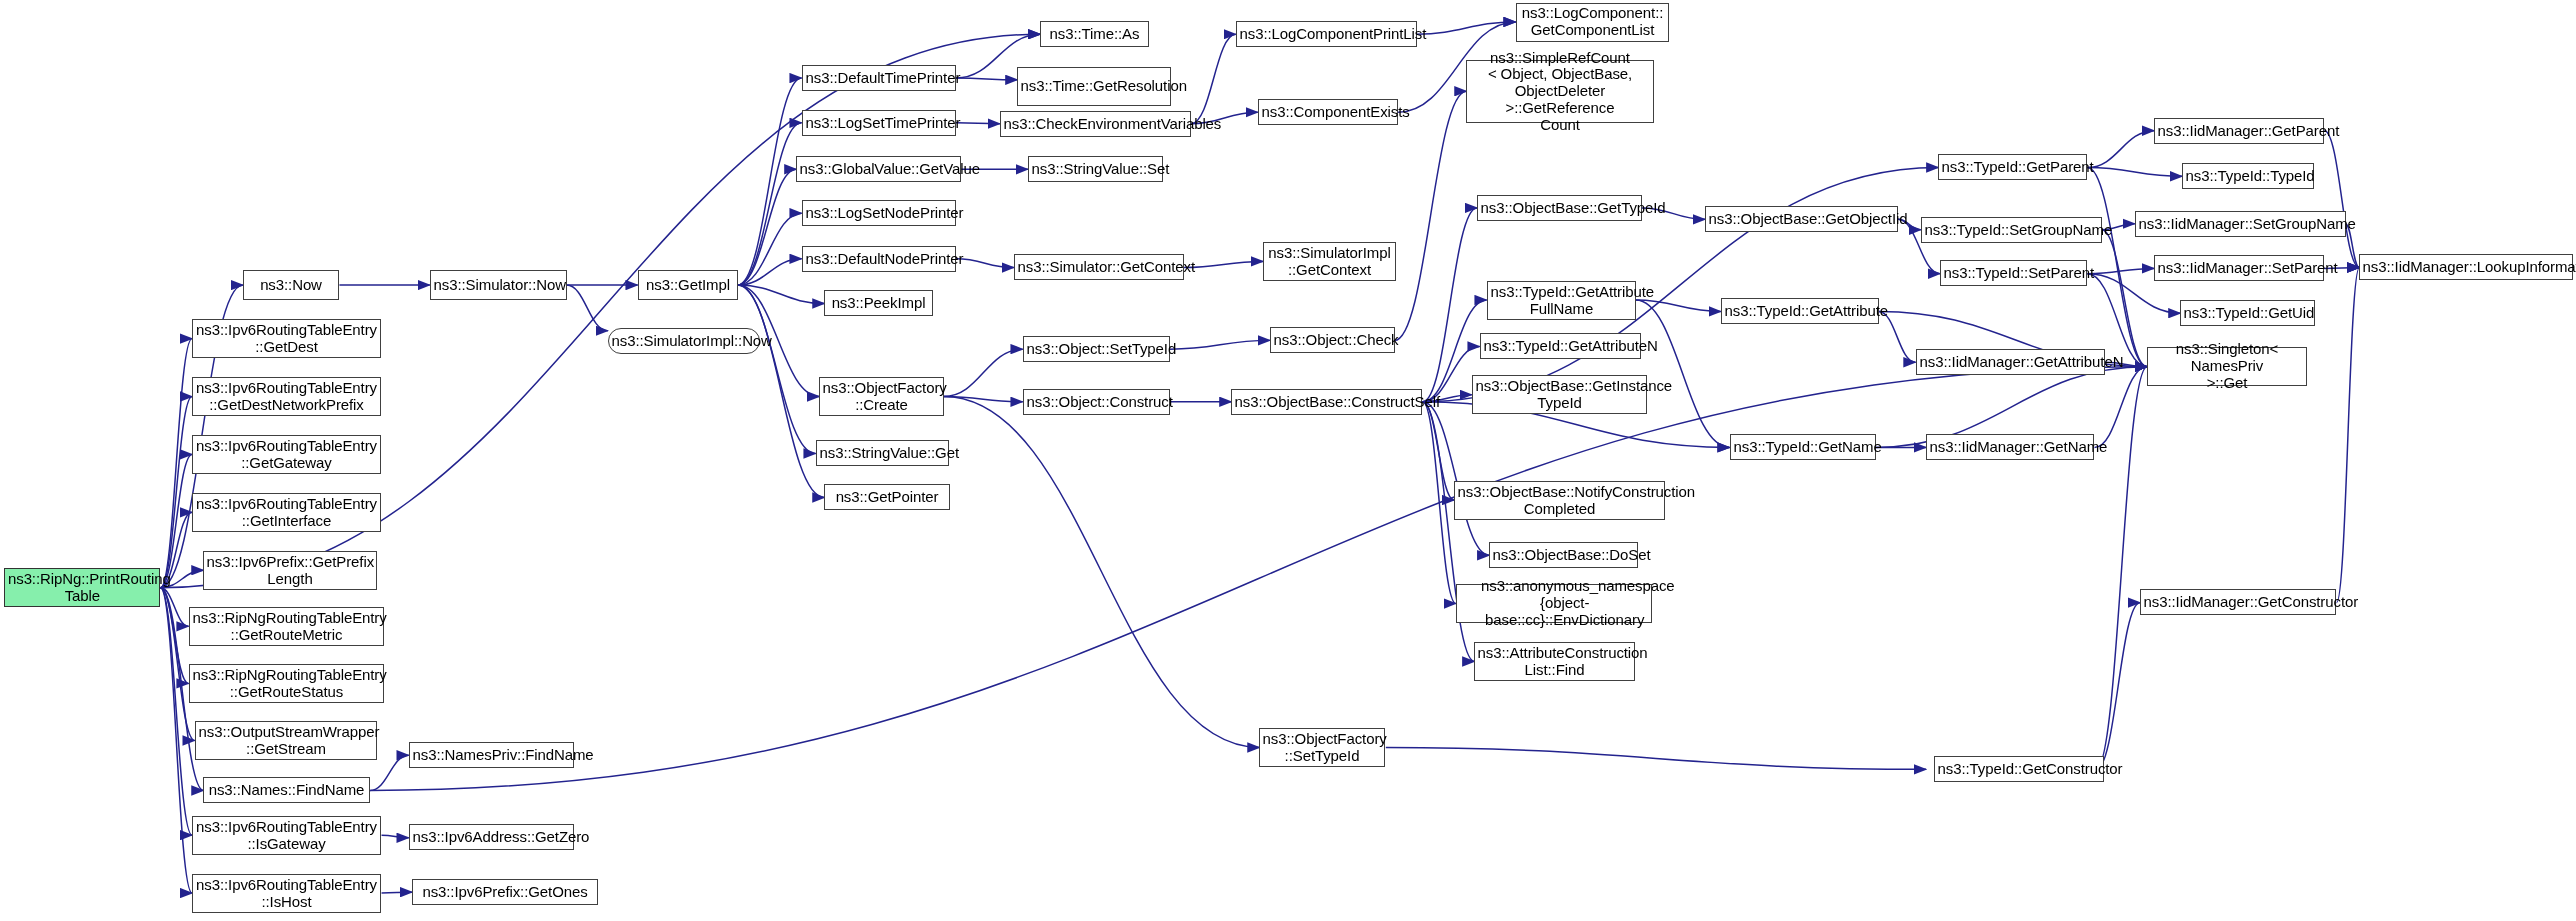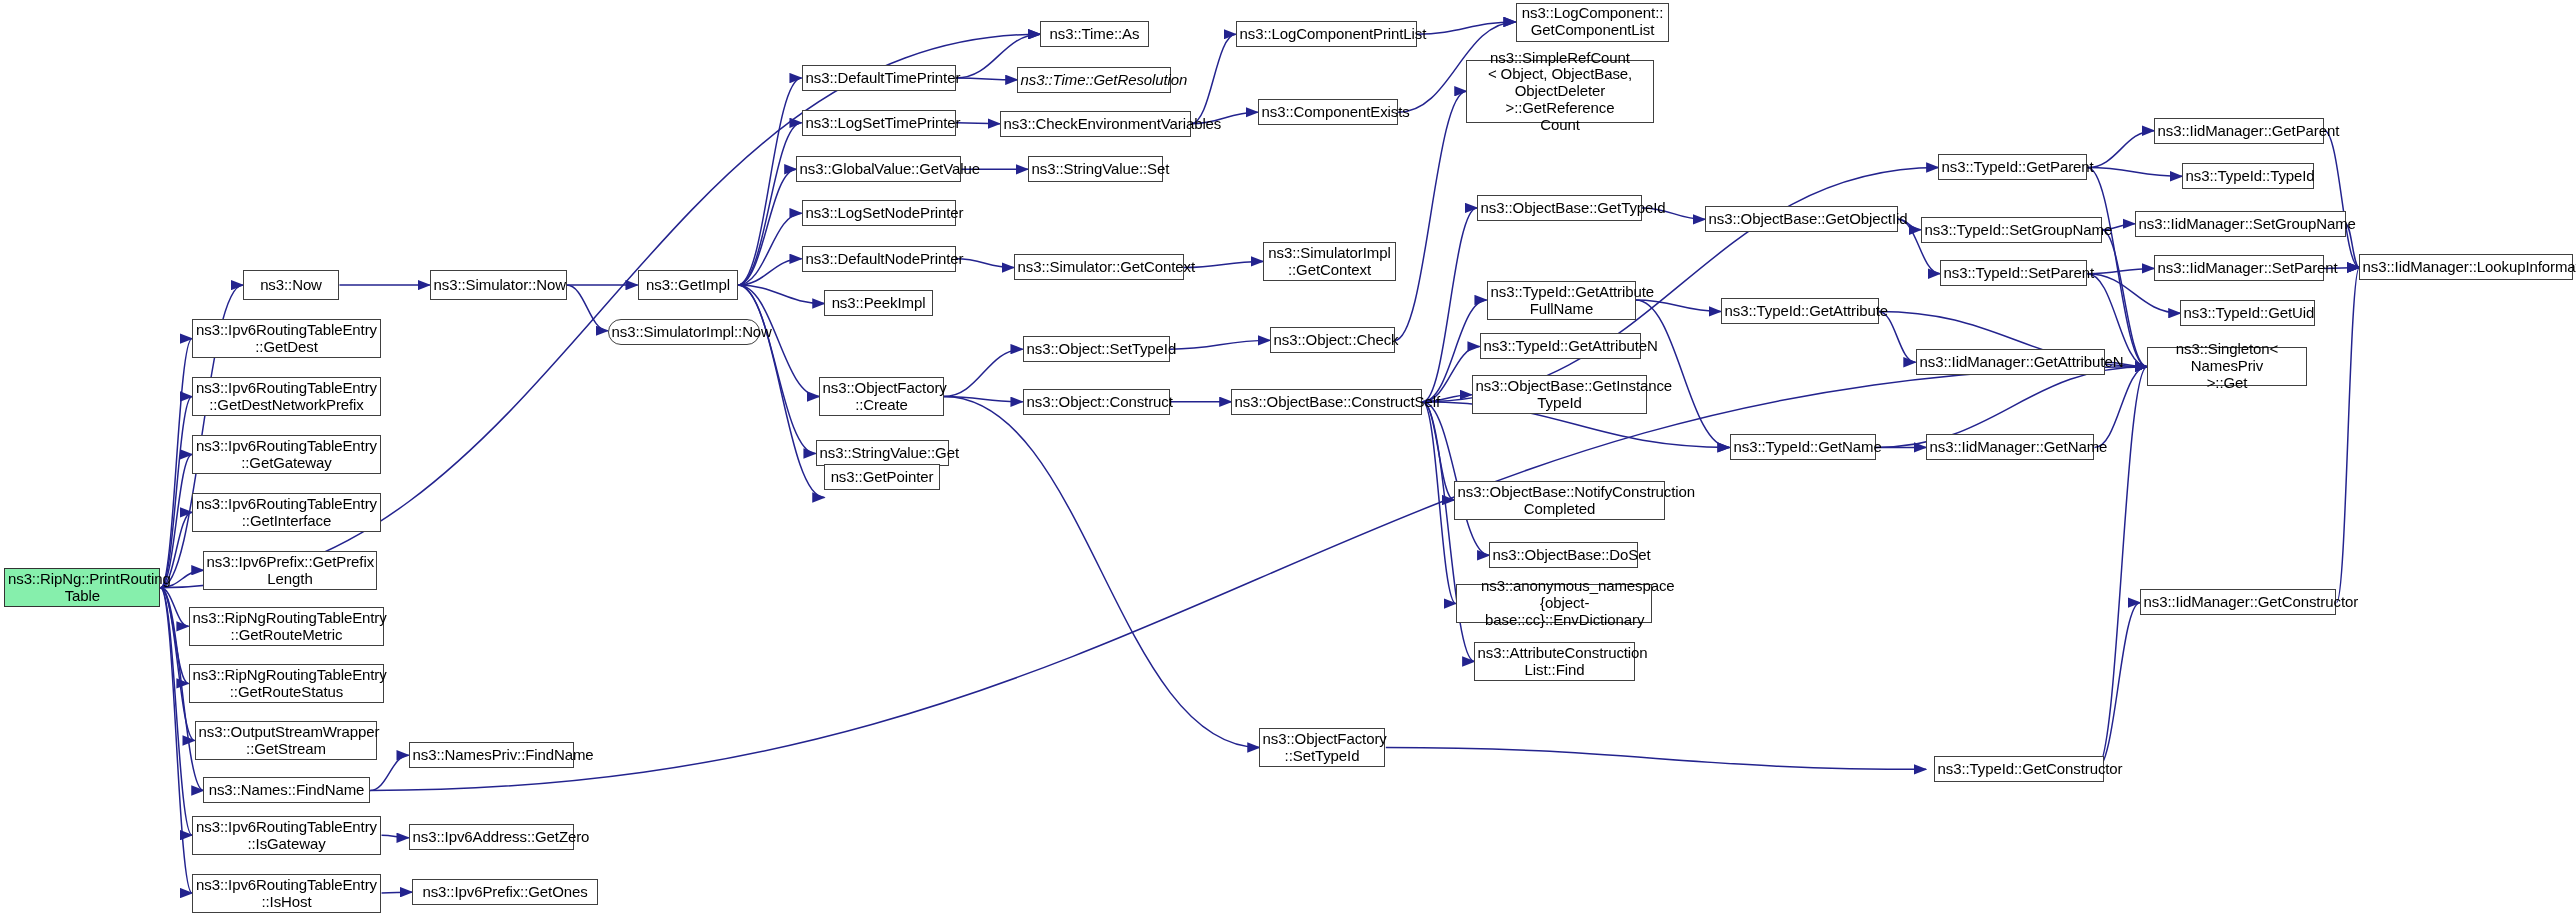--- a/index.html
+++ b/index.html
@@ -161,33 +161,33 @@
     <div class="node" style="left: 203px; top: 777px; width: 167px; height: 26px;"><span class="lbl">ns3::Names::FindName</span></div>
     <div class="node" style="left: 192px; top: 816px; width: 189px; height: 39px;"><span class="lbl">ns3::Ipv6RoutingTableEntry
 ::IsGateway</span></div>
     <div class="node" style="left: 192px; top: 874px; width: 189px; height: 39px;"><span class="lbl">ns3::Ipv6RoutingTableEntry
 ::IsHost</span></div>
     <div class="node" style="left: 409px; top: 742px; width: 165px; height: 26px;"><span class="lbl">ns3::NamesPriv::FindName</span></div>
     <div class="node" style="left: 409px; top: 824px; width: 165px; height: 26px;"><span class="lbl">ns3::Ipv6Address::GetZero</span></div>
     <div class="node" style="left: 412px; top: 879px; width: 186px; height: 26px;"><span class="lbl">ns3::Ipv6Prefix::GetOnes</span></div>
     <div class="node" style="left: 430px; top: 270px; width: 137px; height: 30px;"><span class="lbl">ns3::Simulator::Now</span></div>
     <div class="node" style="left: 638px; top: 270px; width: 100px; height: 30px;"><span class="lbl">ns3::GetImpl</span></div>
-    <div class="node" style="left: 608px; top: 319px; width: 152px; height: 26px; border-radius: 13px;"><span class="lbl">ns3::SimulatorImpl::Now</span></div>
+    <div class="node" style="left: 608px; top: 328px; width: 152px; height: 26px; border-radius: 13px;"><span class="lbl">ns3::SimulatorImpl::Now</span></div>
     <div class="node" style="left: 802px; top: 65px; width: 154px; height: 26px;"><span class="lbl">ns3::DefaultTimePrinter</span></div>
     <div class="node" style="left: 802px; top: 110px; width: 154px; height: 26px;"><span class="lbl">ns3::LogSetTimePrinter</span></div>
     <div class="node" style="left: 796px; top: 156px; width: 165px; height: 26px;"><span class="lbl">ns3::GlobalValue::GetValue</span></div>
     <div class="node" style="left: 802px; top: 200px; width: 154px; height: 26px;"><span class="lbl">ns3::LogSetNodePrinter</span></div>
     <div class="node" style="left: 802px; top: 246px; width: 154px; height: 26px;"><span class="lbl">ns3::DefaultNodePrinter</span></div>
     <div class="node" style="left: 824px; top: 290px; width: 109px; height: 26px;"><span class="lbl">ns3::PeekImpl</span></div>
     <div class="node" style="left: 819px; top: 377px; width: 125px; height: 39px;"><span class="lbl">ns3::ObjectFactory
 ::Create</span></div>
     <div class="node" style="left: 816px; top: 440px; width: 133px; height: 26px;"><span class="lbl">ns3::StringValue::Get</span></div>
-    <div class="node" style="left: 824px; top: 464px; width: 116px; height: 26px;"><span class="lbl">ns3::GetPointer</span></div>
+    <div class="node" style="left: 824px; top: 484px; width: 126px; height: 26px;"><span class="lbl">ns3::GetPointer</span></div>
     <div class="node" style="left: 1040px; top: 21px; width: 109px; height: 26px;"><span class="lbl">ns3::Time::As</span></div>
-    <div class="node" style="left: 1017px; top: 67px; width: 154px; height: 26px; font-style: italic;"><span class="lbl">ns3::Time::GetResolution</span></div>
+    <div class="node" style="left: 1017px; top: 67px; width: 154px; height: 39px;"><span class="lbl">ns3::Time::GetResolution</span></div>
     <div class="node" style="left: 1000px; top: 111px; width: 191px; height: 26px;"><span class="lbl">ns3::CheckEnvironmentVariables</span></div>
     <div class="node" style="left: 1028px; top: 156px; width: 135px; height: 26px;"><span class="lbl">ns3::StringValue::Set</span></div>
     <div class="node" style="left: 1014px; top: 254px; width: 170px; height: 26px;"><span class="lbl">ns3::Simulator::GetContext</span></div>
     <div class="node" style="left: 1023px; top: 336px; width: 147px; height: 26px;"><span class="lbl">ns3::Object::SetTypeId</span></div>
     <div class="node" style="left: 1023px; top: 389px; width: 147px; height: 26px;"><span class="lbl">ns3::Object::Construct</span></div>
     <div class="node" style="left: 1236px; top: 21px; width: 181px; height: 26px;"><span class="lbl">ns3::LogComponentPrintList</span></div>
     <div class="node" style="left: 1258px; top: 99px; width: 140px; height: 26px;"><span class="lbl">ns3::ComponentExists</span></div>
     <div class="node" style="left: 1263px; top: 242px; width: 133px; height: 39px;"><span class="lbl">ns3::SimulatorImpl
 ::GetContext</span></div>
     <div class="node" style="left: 1270px; top: 327px; width: 125px; height: 26px;"><span class="lbl">ns3::Object::Check</span></div>

